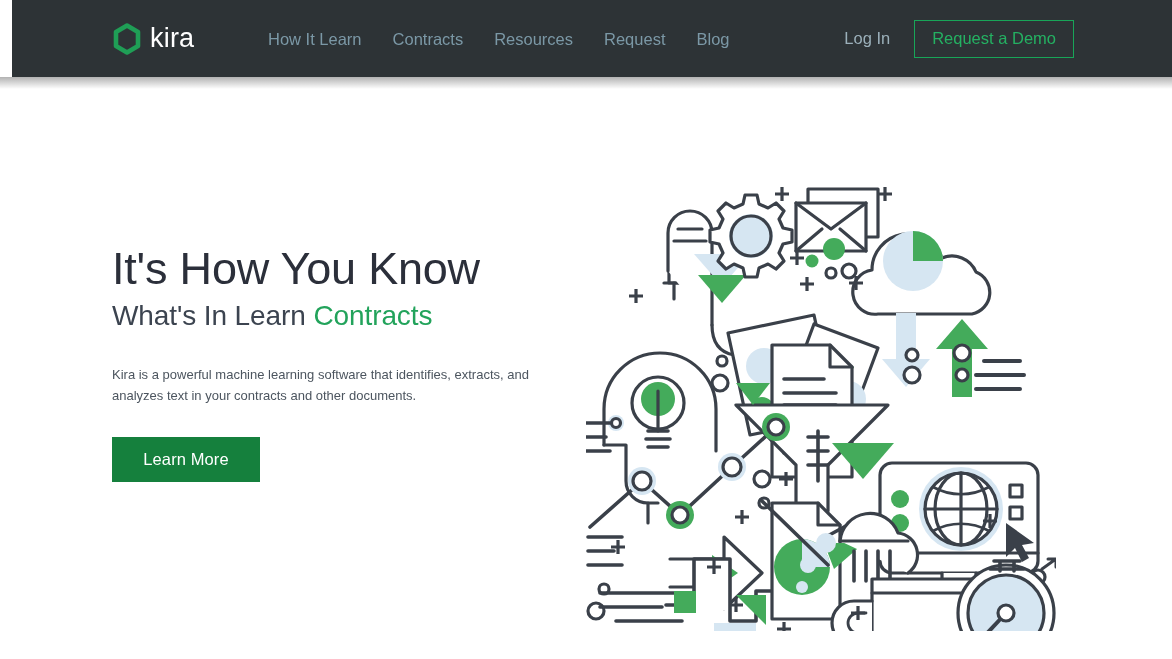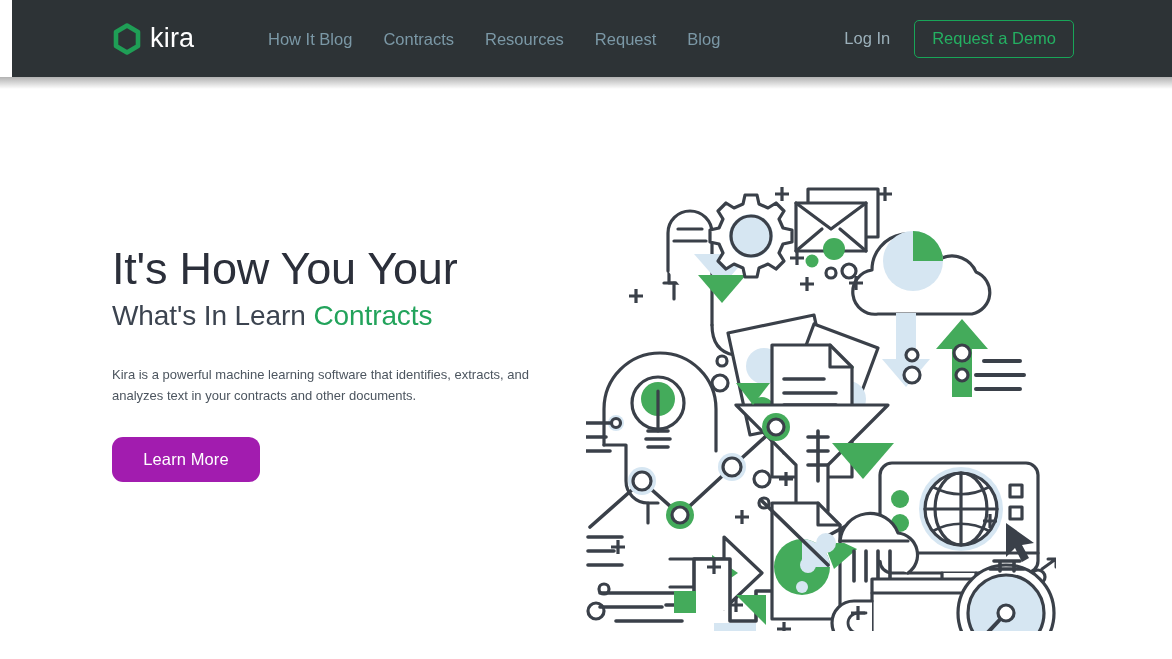--- a/index.html
+++ b/index.html
@@ -55,21 +55,21 @@
     transform: translateY(-50%);
     display: flex; align-items: center; gap: 24px;
   }
   .login-link {
     color: #9bb0ba; font-size: 16.5px; text-decoration: none;
     white-space: nowrap; line-height: 1;
   }
   .demo-button {
     display: inline-flex; align-items: center; justify-content: center;
     height: 38px; padding: 0 17px;
-    border: 1px solid #18a558; border-radius: 5px;
+    border: 1px solid #18a558; border-radius: 0;
     background: transparent; color: #24b162;
     font-size: 16.5px; font-family: "Liberation Sans", sans-serif;
     white-space: nowrap; cursor: pointer; line-height: 1;
   }
 
   
   .hero {
     position: absolute; top: 89px; left: 0;
     width: 1172px; height: 570px;
     background: #ffffff;
@@ -88,22 +88,22 @@
     white-space: nowrap;
   }
   .hero-subtitle .accent { color: #22a35b; }
   .hero-body {
     margin: 32px 0 0 0; font-size: 13px; font-weight: 400;
     color: #4c555f; line-height: 1.63; max-width: 460px;
   }
   .cta-button {
     display: inline-flex; align-items: center; justify-content: center;
     margin-top: 31px; width: 148px; height: 45px;
-    background: #a21caf; color: #ffffff;
-    border: none; border-radius: 11px;
+    background: #15803d; color: #ffffff;
+    border: none; border-radius: 0;
     font-size: 16.5px; font-family: "Liberation Sans", sans-serif;
     font-weight: 400; cursor: pointer; letter-spacing: .1px;
   }
 
   .hero-art {
     position: absolute; left: 586px; top: 72px;
     width: 470px; height: 470px;
   }
   .hero-art svg { display: block; width: 100%; height: 100%; }
 </style>
@@ -115,39 +115,39 @@
   <a class="brand" href="#">
     <span class="brand-mark">
       <svg viewBox="0 0 30 32" aria-hidden="true">
         <path d="M15 2.6 L26 8.9 L26 23.1 L15 29.4 L4 23.1 L4 8.9 Z" fill="none" stroke="#1f9e56" stroke-width="4.6" stroke-linejoin="round"></path>
       </svg>
     </span>
     <span class="brand-word">kira</span>
   </a>
 
   <nav class="main-nav">
-    <a class="nav-link" href="#">How It Blog</a>
+    <a class="nav-link" href="#">How It Learn</a>
     <a class="nav-link" href="#">Contracts</a>
     <a class="nav-link" href="#">Resources</a>
     <a class="nav-link" href="#">Request</a>
     <a class="nav-link" href="#">Blog</a>
   </nav>
 
   <div class="header-actions">
     <a class="login-link" href="#">Log In</a>
     <button class="demo-button">Request a Demo</button>
   </div>
 
 </header>
 <div class="header-shadow"></div>
 
 <section class="hero">
 
   <div class="hero-copy">
-    <h1 class="hero-title">It's How You Your</h1>
+    <h1 class="hero-title">It's How You Know</h1>
     <h2 class="hero-subtitle"><span>What's In Learn </span><span class="accent">Contracts</span></h2>
     <p class="hero-body">Kira is a powerful machine learning software that identifies, extracts, and analyzes text in your contracts and other documents.</p>
     <button class="cta-button">Learn More</button>
   </div>
 
   <div class="hero-art">
     <svg viewBox="0 0 470 470" aria-hidden="true">
       <defs>
         <g id="plus">
           <path d="M-7 0 H7 M0 -7 V7" stroke="#3a4049" stroke-width="3.2" stroke-linecap="butt"></path>

